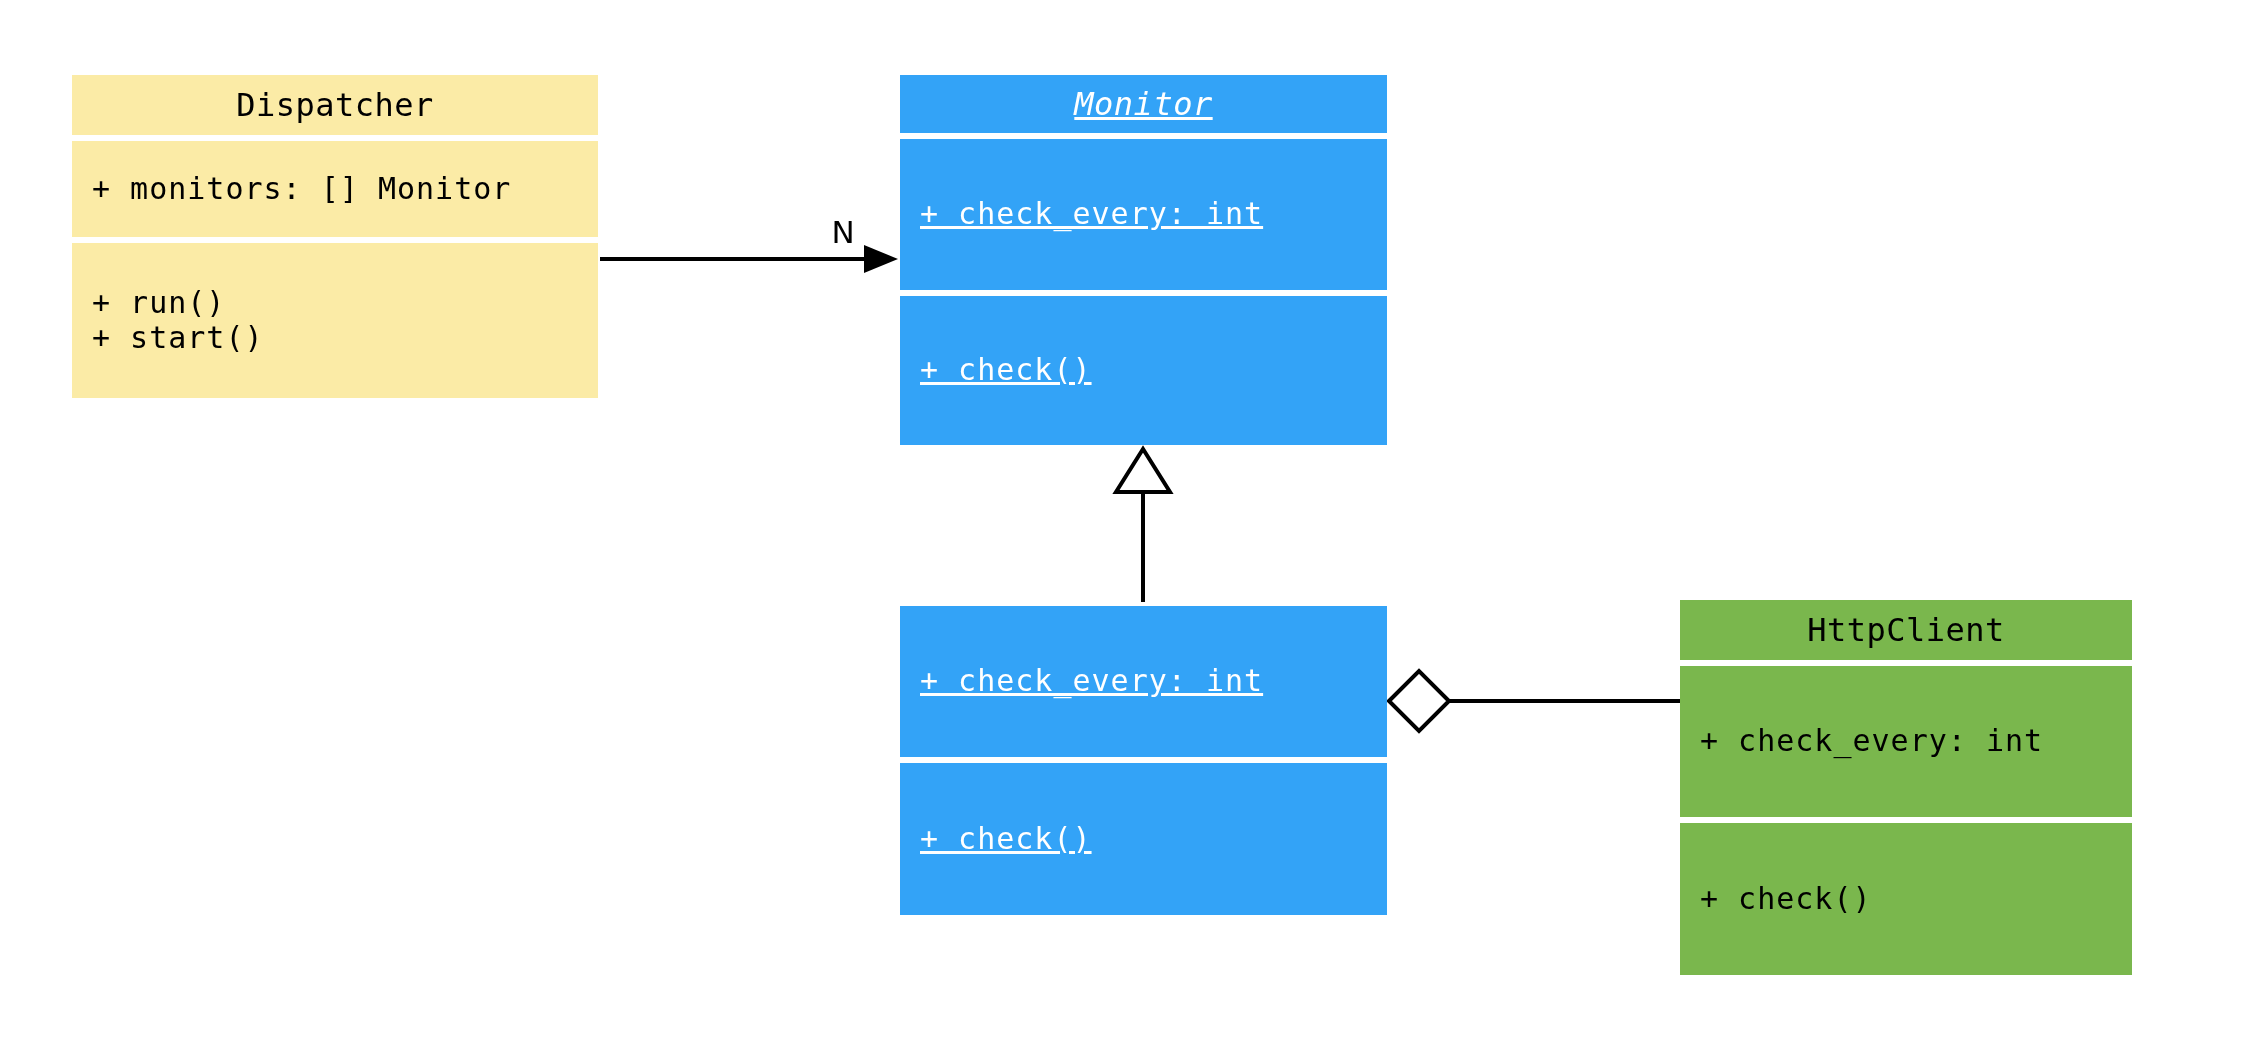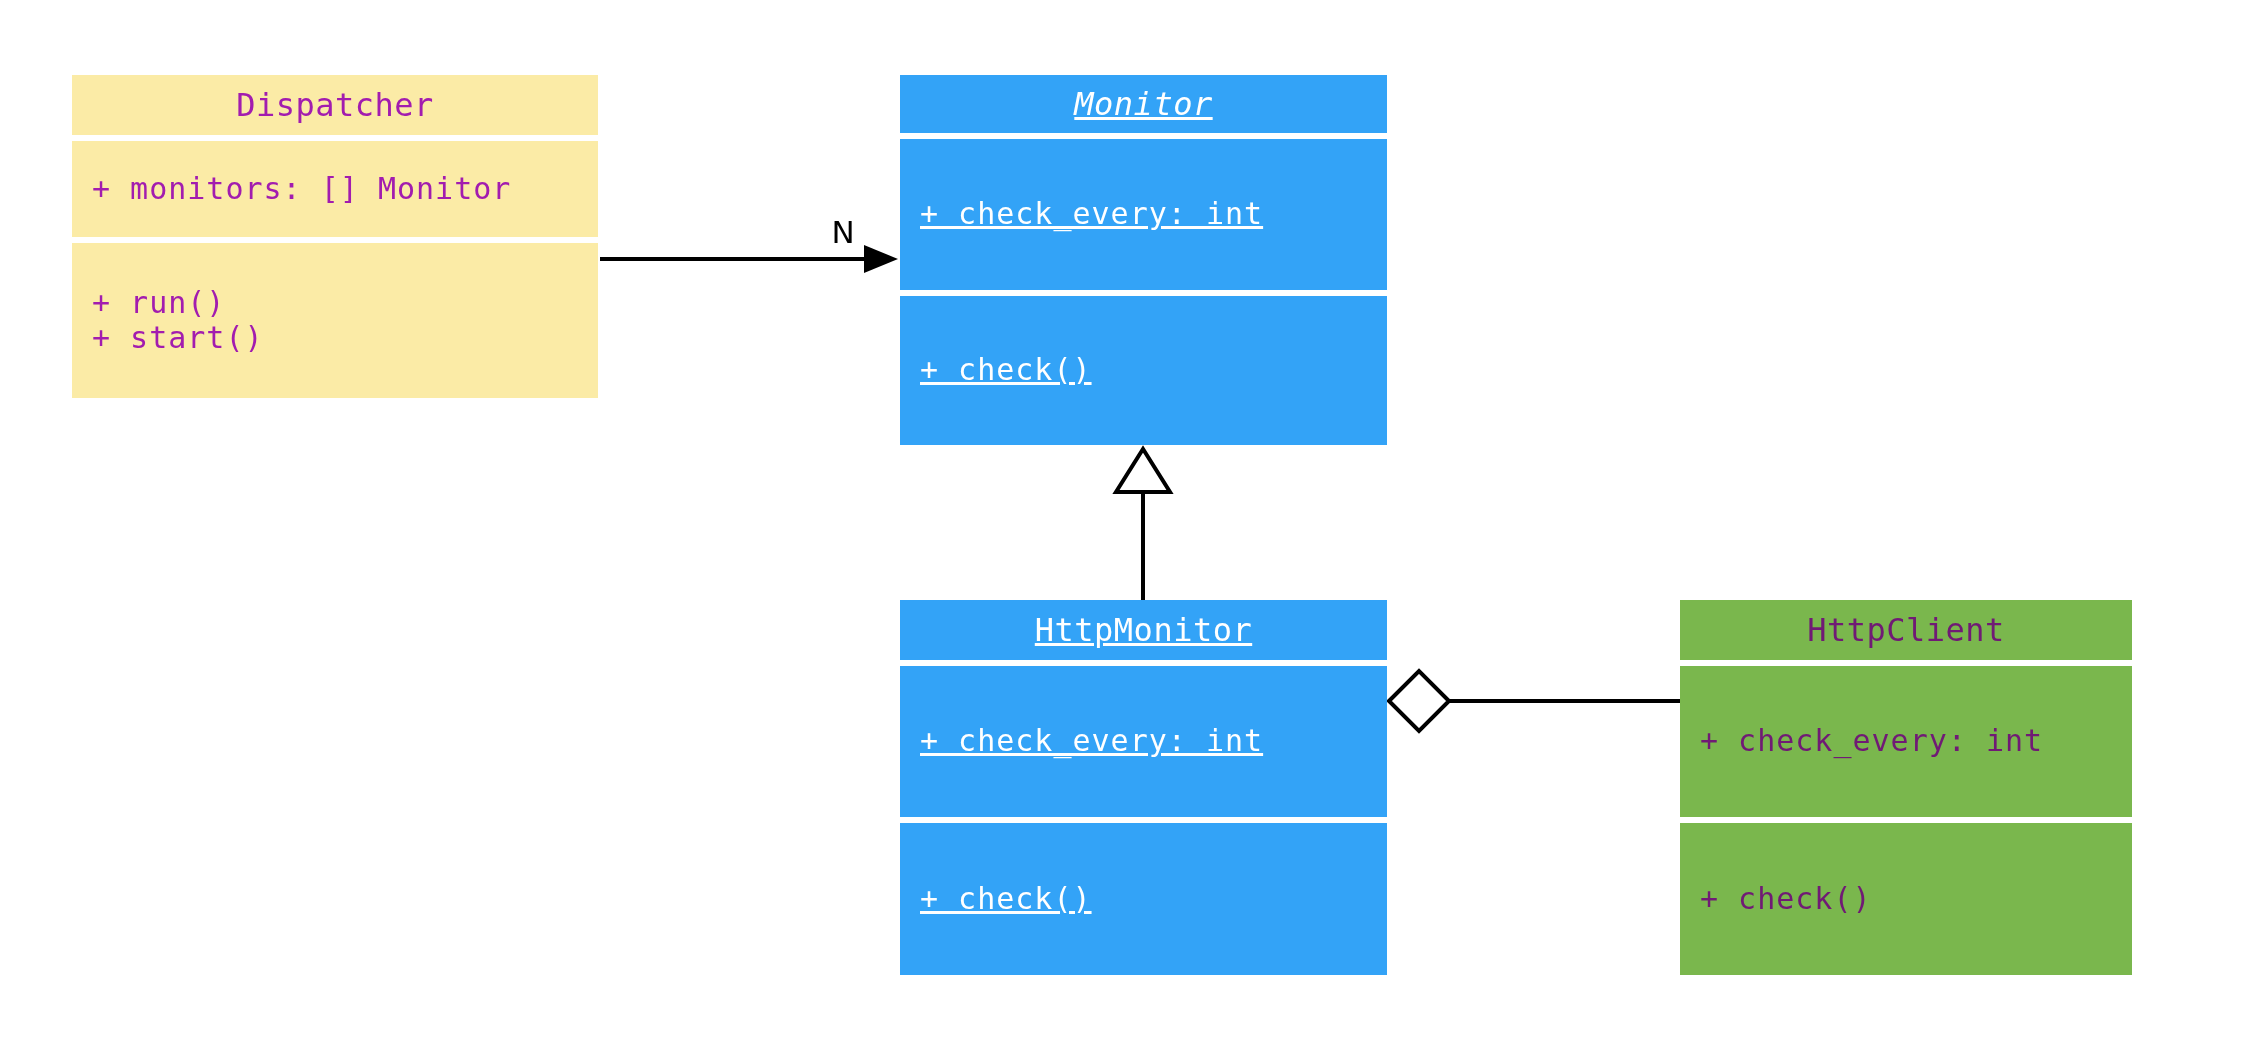--- a/index.html
+++ b/index.html
@@ -24,23 +24,23 @@
   }
   .sec{
     display:flex;flex-direction:column;justify-content:center;
     padding-left:20px;
     box-sizing:border-box;
     font-size:30px;
     letter-spacing:1px;
     line-height:1.16;
     margin-top:6px;
   }
-  .yellow .hdr,.yellow .sec{background:#FBEBA6;color:#a21caf;}
+  .yellow .hdr,.yellow .sec{background:#FBEBA6;color:#000000;}
   .blue   .hdr,.blue   .sec{background:#33A3F7;color:#ffffff;text-decoration:underline;}
-  .green  .hdr,.green  .sec{background:#7AB74D;color:#701a75;}
+  .green  .hdr,.green  .sec{background:#7AB74D;color:#000000;}
   .abstract .hdr{font-style:italic;}
   .mult{
     position:absolute;
     left:816px;top:212px;
     width:54px;height:40px;
     line-height:40px;
     text-align:center;
     font-family:"DejaVu Sans", sans-serif;
     font-size:31px;
     color:#000000;
@@ -86,21 +86,20 @@
     <div class="hdr" style="height:58px;margin-top:0;">Monitor</div>
     <div class="sec" style="height:151px;">
         <div>+ check_every: int</div>
       </div>
     <div class="sec" style="height:149px;">
         <div>+ check()</div>
       </div>
   </div>
 
   <div class="cls blue" style="left:900px;top:600px;width:487px;">
-    <div class="hdr" style="height:60px;margin-top:0;">HttpMonitor</div>
     <div class="sec" style="height:151px;">
         <div>+ check_every: int</div>
       </div>
     <div class="sec" style="height:152px;">
         <div>+ check()</div>
       </div>
   </div>
 
   <div class="cls green" style="left:1680px;top:600px;width:452px;">
     <div class="hdr" style="height:60px;margin-top:0;">HttpClient</div>

